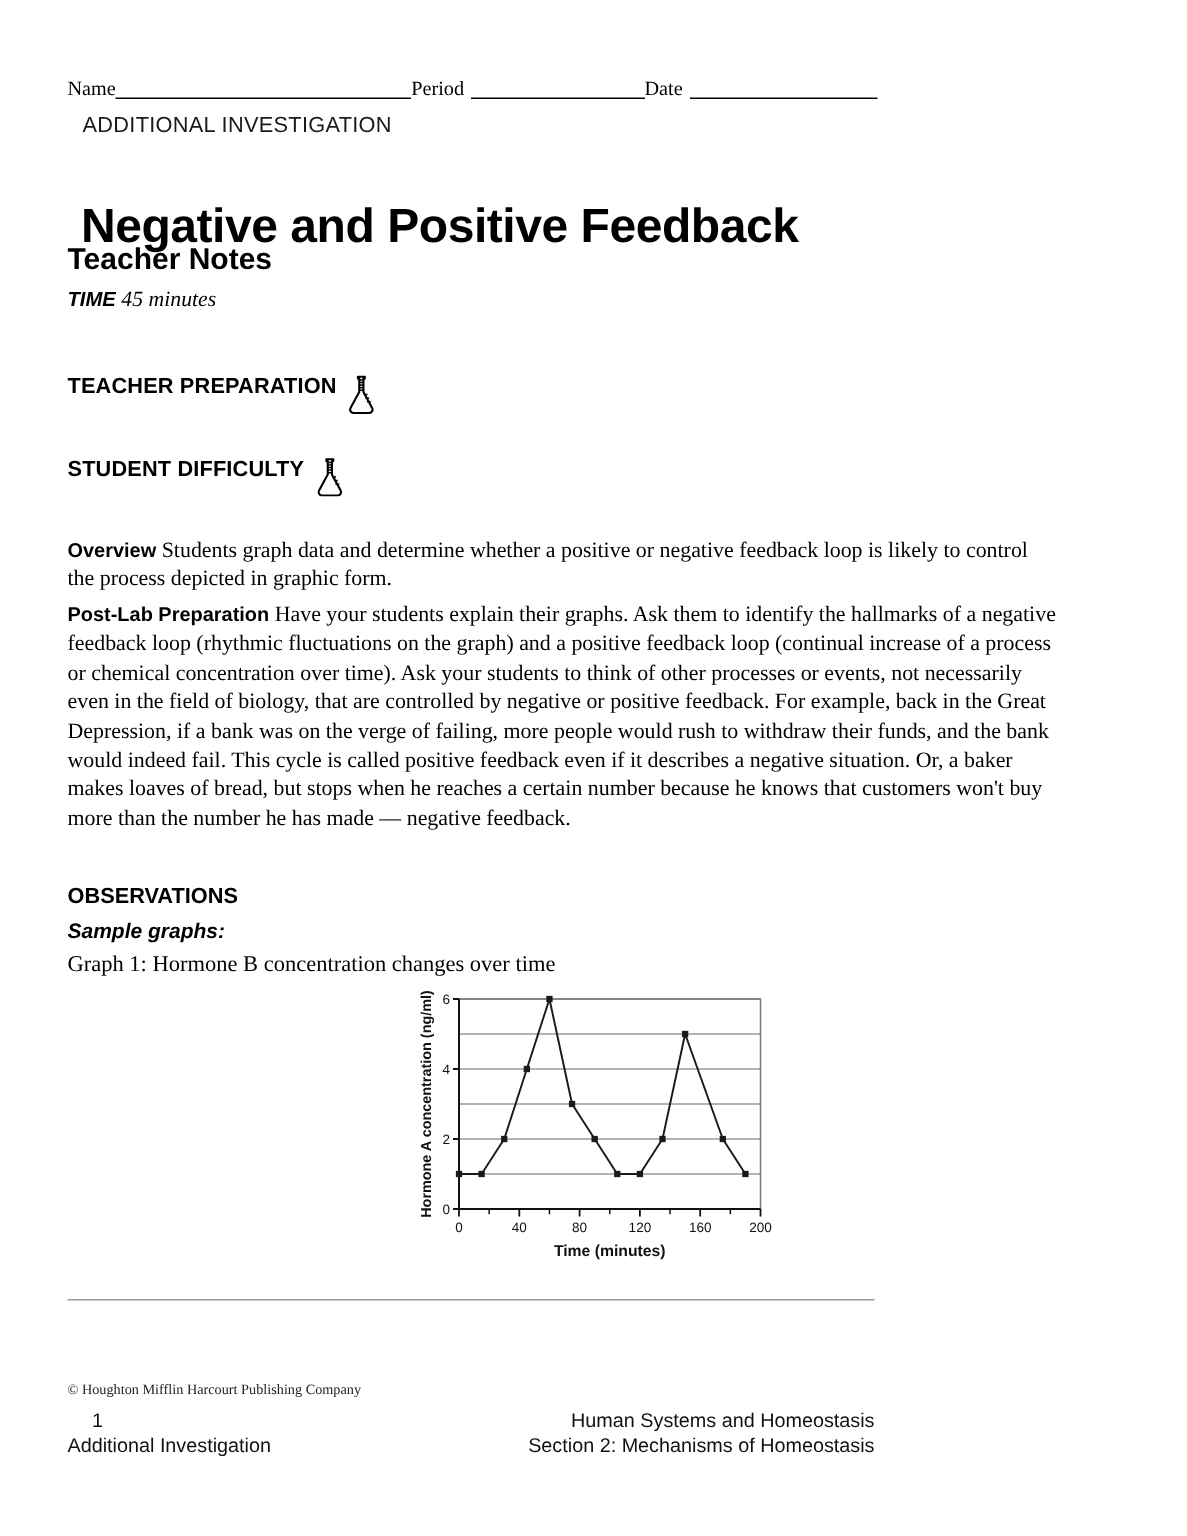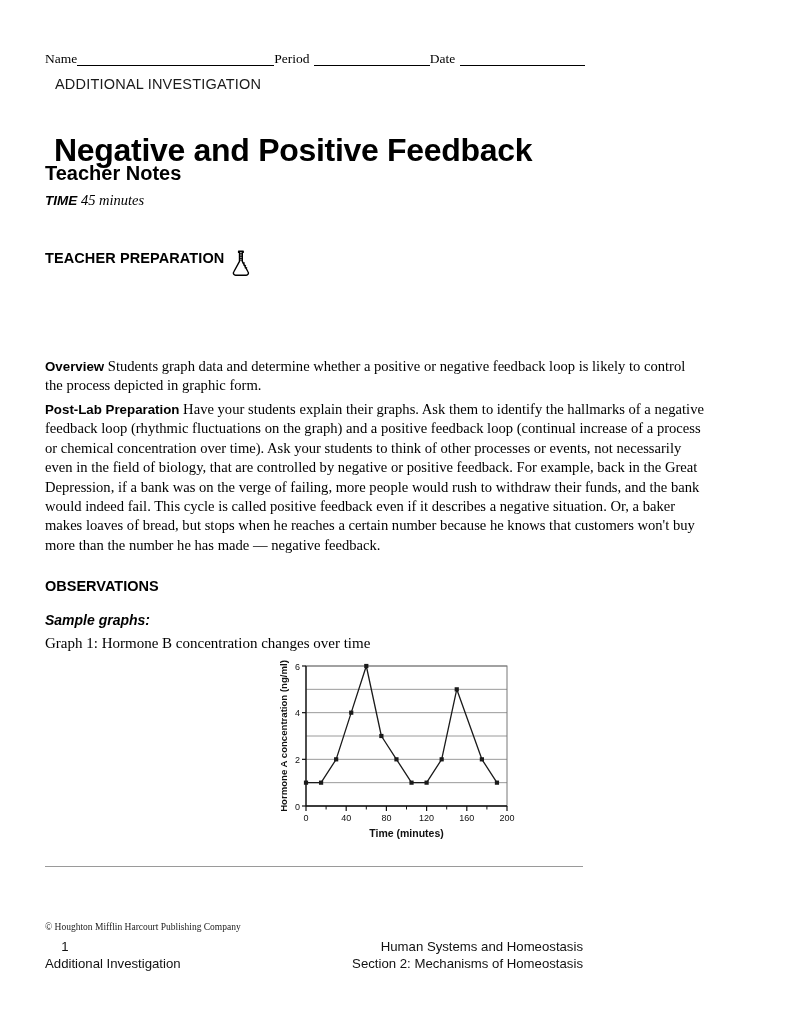--- a/index.html
+++ b/index.html
@@ -116,21 +116,21 @@
     font-size: 13.3px;
   }
   .p-purpose  { top: 333px; }
   .p-overview { top: 357px; }
   .p-postlab  { top: 400px; }
 
   
   .h-observations {
     position: absolute;
     left: 45px;
-    top: 578px;
+    top: 590px;
     font-family: "Liberation Sans", sans-serif;
     font-weight: bold;
     font-size: 14.5px;
   }
   .sample-graphs {
     position: absolute;
     left: 45px;
     top: 612px;
     font-family: "Liberation Sans", sans-serif;
     font-weight: bold;
@@ -226,20 +226,36 @@
         <line x1="9.6" y1="6.7" x2="12.3" y2="6.7" stroke="#000" stroke-width="1"></line>
         <line x1="9.6" y1="8.4" x2="12.3" y2="8.4" stroke="#000" stroke-width="1"></line>
         <line x1="9.6" y1="10.1" x2="12.3" y2="10.1" stroke="#000" stroke-width="1"></line>
         <line x1="12.6" y1="13.0" x2="15.0" y2="13.0" stroke="#000" stroke-width="1"></line>
         <line x1="13.6" y1="15.4" x2="16.1" y2="15.4" stroke="#000" stroke-width="1"></line>
         <line x1="14.6" y1="17.8" x2="17.2" y2="17.8" stroke="#000" stroke-width="1"></line>
       </svg>
     </span>
   </div>
 
+  <div class="sec-head sec-student-diff">
+    <span>STUDENT DIFFICULTY</span>
+    <span class="flask">
+      <svg viewBox="0 0 22 26" width="22" height="26" aria-hidden="true">
+        <path d="M8.6 1.2 h4.6 v1.2 h-0.9 v9.0 l5.8 10.6 a2.2 2.2 0 0 1 -1.9 3.3 h-10.6 a2.2 2.2 0 0 1 -1.9 -3.3 l5.8 -10.6 v-9.0 h-0.9 z" fill="none" stroke="#000" stroke-width="1.4" stroke-linejoin="round"></path>
+        <line x1="9.6" y1="3.3" x2="12.3" y2="3.3" stroke="#000" stroke-width="1"></line>
+        <line x1="9.6" y1="5.0" x2="12.3" y2="5.0" stroke="#000" stroke-width="1"></line>
+        <line x1="9.6" y1="6.7" x2="12.3" y2="6.7" stroke="#000" stroke-width="1"></line>
+        <line x1="9.6" y1="8.4" x2="12.3" y2="8.4" stroke="#000" stroke-width="1"></line>
+        <line x1="9.6" y1="10.1" x2="12.3" y2="10.1" stroke="#000" stroke-width="1"></line>
+        <line x1="12.6" y1="13.0" x2="15.0" y2="13.0" stroke="#000" stroke-width="1"></line>
+        <line x1="13.6" y1="15.4" x2="16.1" y2="15.4" stroke="#000" stroke-width="1"></line>
+        <line x1="14.6" y1="17.8" x2="17.2" y2="17.8" stroke="#000" stroke-width="1"></line>
+      </svg>
+    </span>
+  </div>
 
 
   <div class="para p-overview">
     <b class="run">Overview</b><span> Students graph data and determine whether a positive or negative feedback loop is likely to control the process depicted in graphic form.</span>
   </div>
 
   <div class="para p-postlab">
     <b class="run">Post-Lab Preparation</b><span> Have your students explain their graphs. Ask them to identify the hallmarks of a negative feedback loop (rhythmic fluctuations on the graph) and a positive feedback loop (continual increase of a process or chemical concentration over time). Ask your students to think of other processes or events, not necessarily even in the field of biology, that are controlled by negative or positive feedback. For example, back in the Great Depression, if a bank was on the verge of failing, more people would rush to withdraw their funds, and the bank would indeed fail. This cycle is called positive feedback even if it describes a negative situation. Or, a baker makes loaves of bread, but stops when he reaches a certain number because he knows that customers won't buy more than the number he has made — negative feedback.</span>
   </div>
 

